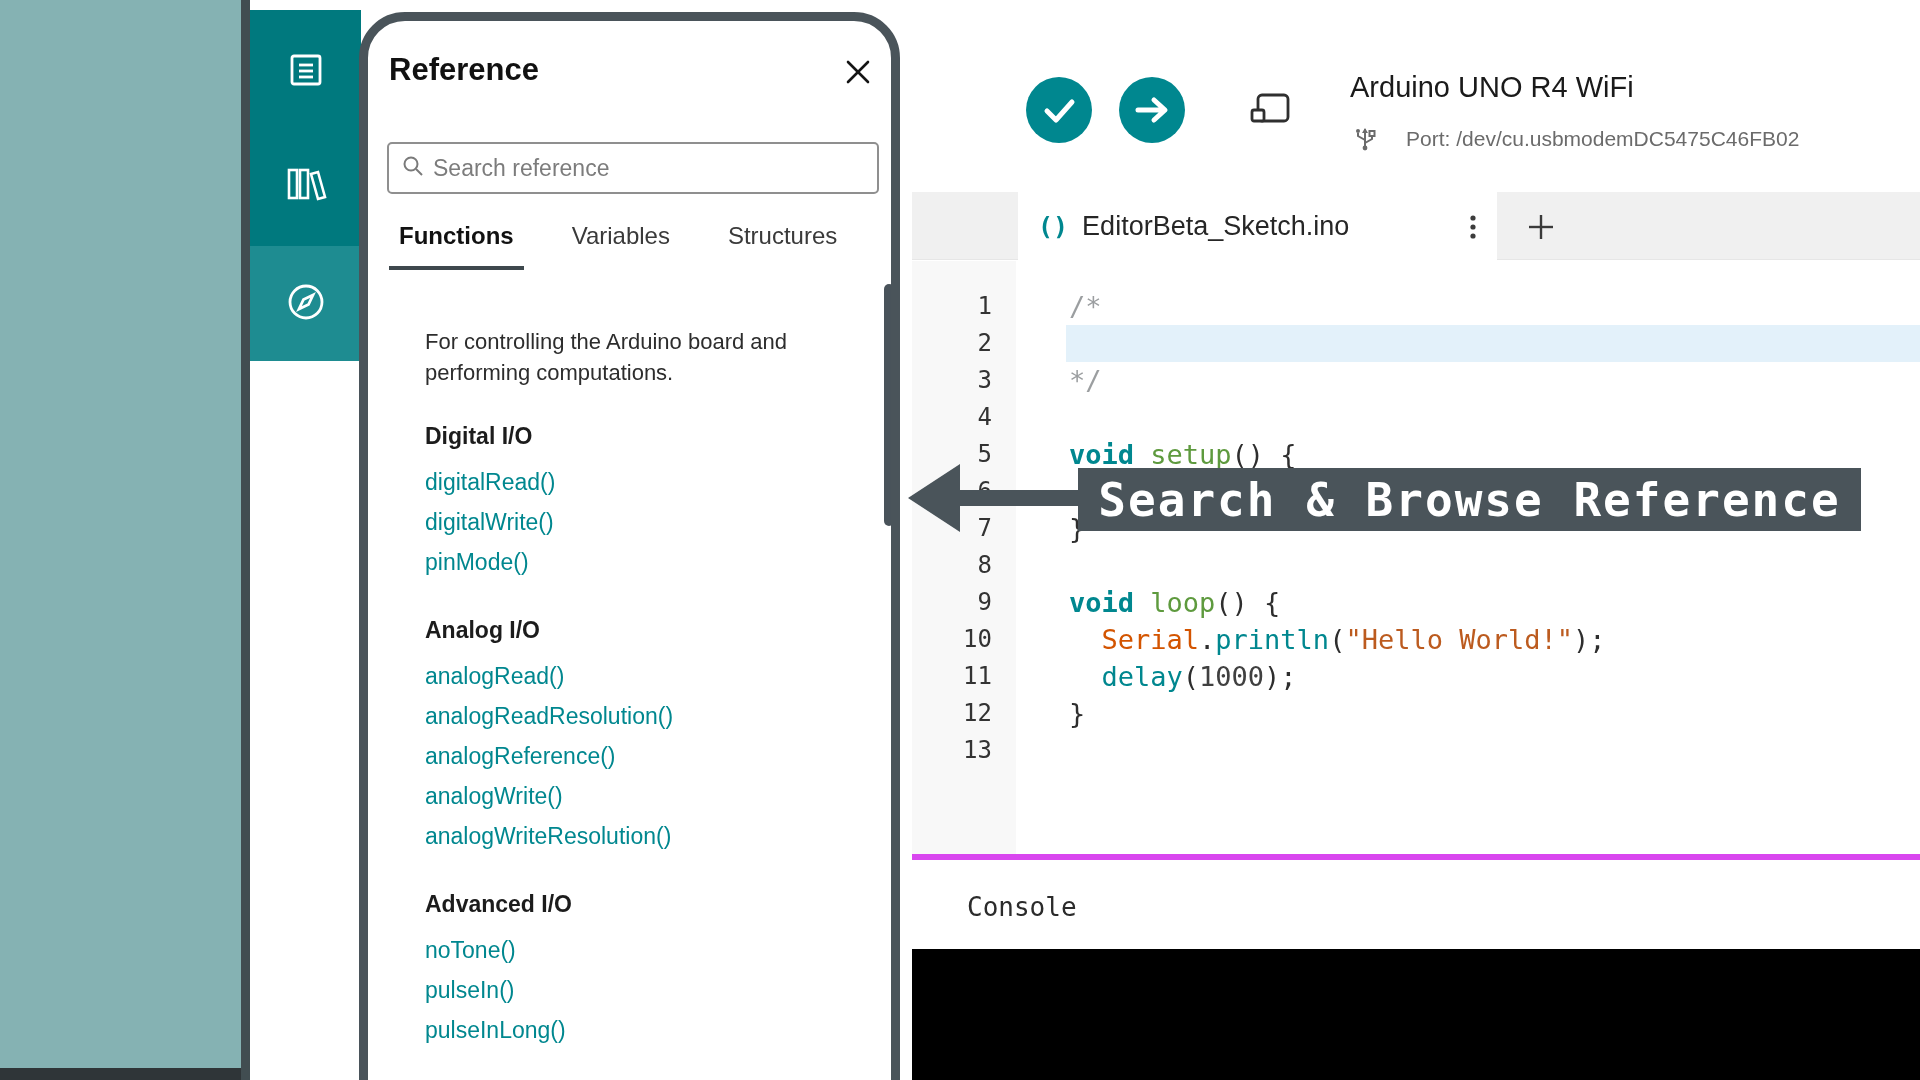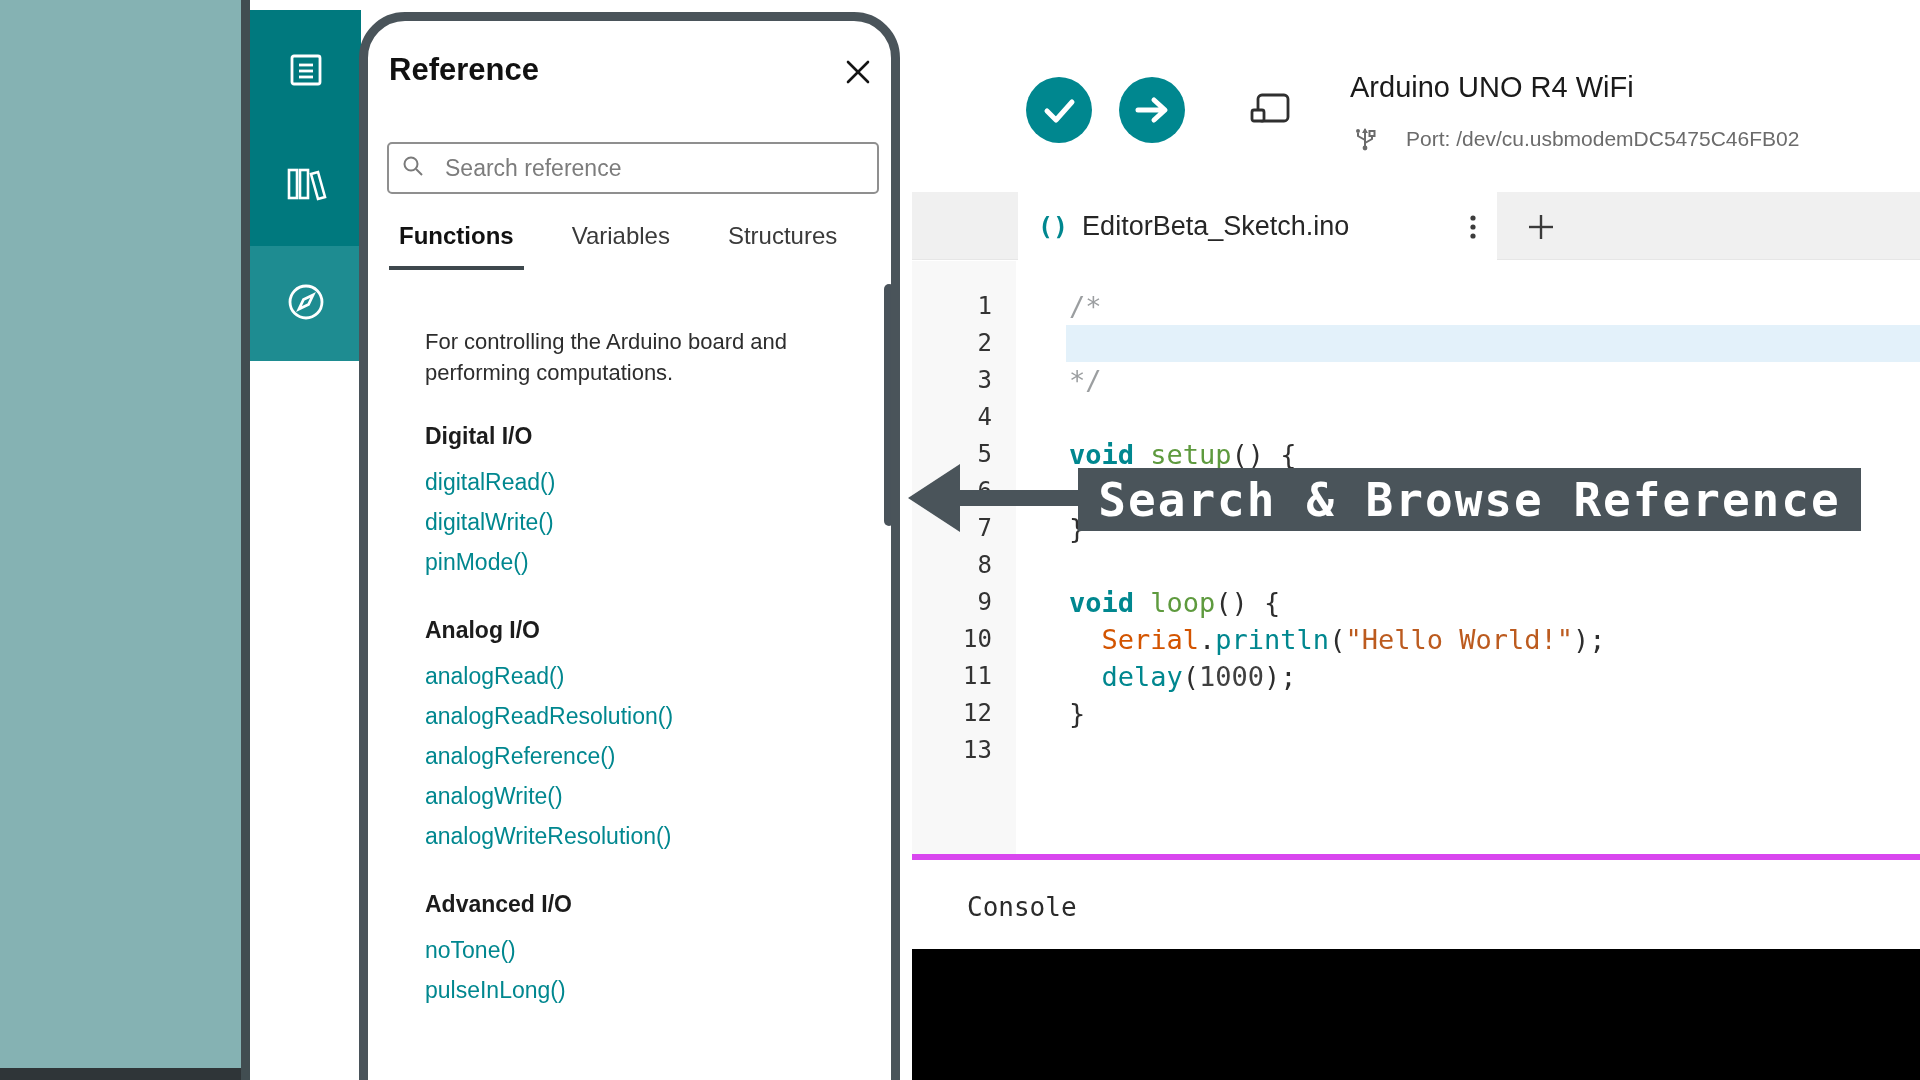--- a/index.html
+++ b/index.html
@@ -19,21 +19,21 @@
   .rail-tile { position:absolute; left:0; top:246px; width:111px; height:115px; background:#1E8C91;
                display:flex; align-items:center; justify-content:center; }
   .rail-item { cursor:pointer; line-height:0; }
 
   
   .ref-panel { position:absolute; left:361px; top:0; width:539px; height:1080px; background:#fff; }
   .ref-title { position:absolute; left:28px; top:52px; font-size:31px; font-weight:bold; color:#111; }
   .ref-close { position:absolute; right:26px; top:56px; width:32px; height:32px; background:none; border:none; cursor:pointer; line-height:0; }
   .search-box { position:absolute; left:26px; top:142px; width:492px; height:52px;
                 border:2px solid #8F8F8F; border-radius:5px; display:flex; align-items:center;
-                padding:0 12px; gap:20px; background:#fff; }
+                padding:0 12px; gap:8px; background:#fff; }
   .search-box input { flex:1; border:none; outline:none; font-size:23px; color:#333; background:transparent;
                       font-family:"Liberation Sans", sans-serif; }
   .search-box input::placeholder { color:#7C7C7C; }
   .ref-tabs { position:absolute; left:28px; top:222px; display:flex; gap:38px; }
   .ref-tab { font-size:24px; color:#3A3A3A; padding:0 10px 16px 10px; cursor:pointer; }
   .ref-tab.active { font-weight:bold; color:#111; border-bottom:4px solid #3E484D; }
   .ref-body { position:absolute; left:36px; top:326px; width:460px;margin-left:28px; }
   .ref-desc { font-size:22px; line-height:31px; color:#2D2D2D; width:452px; }
   .ref-heading { font-size:23px; font-weight:bold; color:#1C1C1C; margin-top:34px; height:28px; line-height:28px; margin-bottom:12px; }
   .ref-link { display:block; font-size:23px; line-height:40px; color:#00878F; text-decoration:none; cursor:pointer; }
@@ -165,20 +165,21 @@
           <a class="ref-link">digitalWrite()</a>
           <a class="ref-link">pinMode()</a>
           <div class="ref-heading">Analog I/O</div>
           <a class="ref-link">analogRead()</a>
           <a class="ref-link">analogReadResolution()</a>
           <a class="ref-link">analogReference()</a>
           <a class="ref-link">analogWrite()</a>
           <a class="ref-link">analogWriteResolution()</a>
           <div class="ref-heading">Advanced I/O</div>
           <a class="ref-link">noTone()</a>
+          <a class="ref-link">pulseIn()</a>
           <a class="ref-link">pulseInLong()</a>
         </div>
     </div>
 
     <div class="ref-scrollbar"></div>
   </section>
 
   <div class="ref-outline"></div>
 
   <main class="editor-area">

